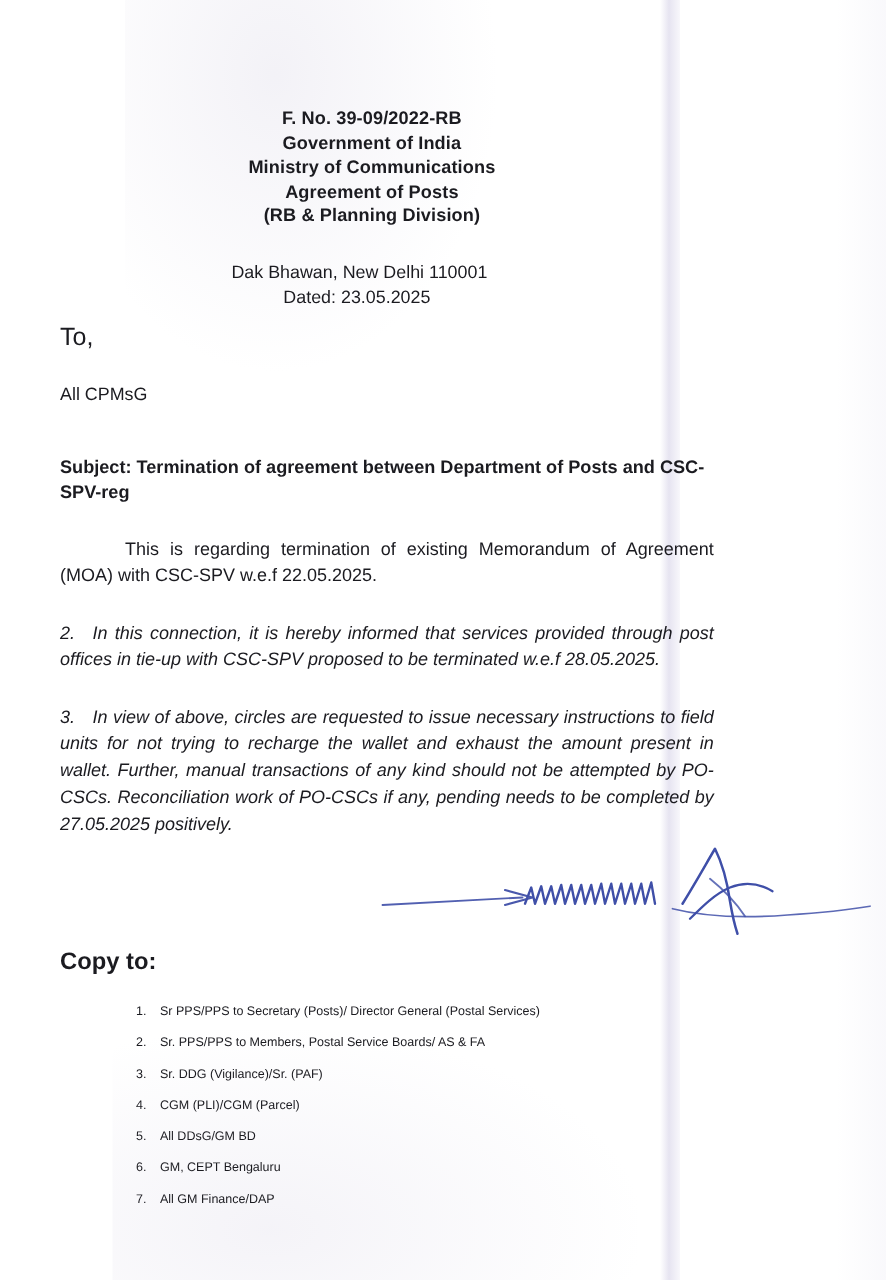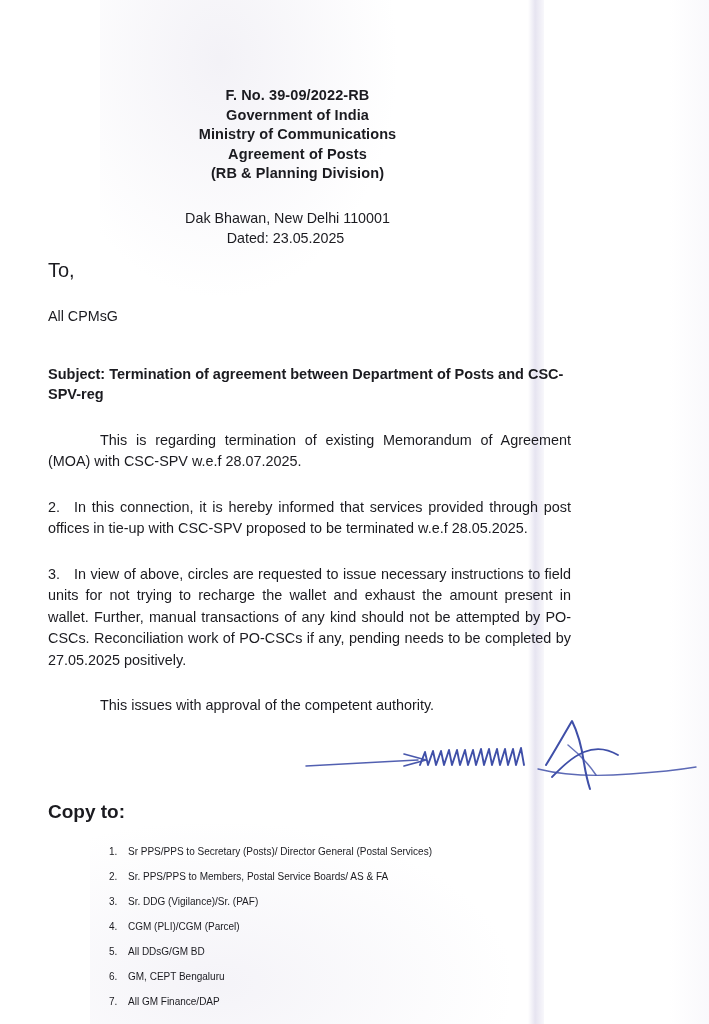--- a/index.html
+++ b/index.html
@@ -106,21 +106,21 @@
   
   .body-para {
     font-size: 14.4px;
     line-height: 21.5px;
     text-align: justify;
     margin-top: 22px;
     max-width: 584px;
   }
   .body-para.first { text-indent: 52px; margin-top: 26px; }
   .body-para .num { margin-right: 14px; }
-  .body-para.p2, .body-para.p3 { margin-top: 24px; }
+  .body-para.p2, .body-para.p3 { margin-top: 24px; font-style: italic; }
 
   .closing {
     font-size: 14.4px;
     margin-top: 26px;
     text-indent: 52px;
     max-width: 584px;
   }
 
   
   .sig-zone {
@@ -182,31 +182,30 @@
   <div class="addr-block">
     <div>Dak Bhawan, New Delhi 110001</div>
     <div class="addr-date">Dated:  23.05.2025</div>
   </div>
 
   <div class="to-line">To,</div>
   <div class="to-target">All CPMsG</div>
 
   <div class="subject">Subject: Termination of agreement between Department of Posts and CSC-SPV-reg</div>
 
-  <div class="body-para first">This is regarding termination of existing Memorandum of Agreement (MOA) with CSC-SPV w.e.f  28.07.2025.</div>
+  <div class="body-para first">This is regarding termination of existing Memorandum of Agreement (MOA) with CSC-SPV w.e.f  22.05.2025.</div>
 
   <div class="body-para p2">
     <span class="num">2.</span><span>In this connection, it is hereby informed that services provided through post offices in tie-up with CSC-SPV proposed to be terminated w.e.f  28.05.2025.</span>
   </div>
 
   <div class="body-para p3">
     <span class="num">3.</span><span>In view of above, circles are requested to issue necessary instructions to field units for not trying to recharge the wallet and exhaust the amount present in wallet. Further, manual transactions of any kind should not be attempted by PO-CSCs. Reconciliation work of PO-CSCs if any, pending needs to be completed by 27.05.2025 positively.</span>
   </div>
 
-  <div class="closing">This issues with approval of the competent authority.</div>
 
   <div class="sig-zone">
     <svg class="sig-ink" viewBox="0 0 400 72">
       <g fill="none" stroke="#3f4fa8" stroke-linecap="round" stroke-linejoin="round">
         <path d="M6 47 C 40 45, 80 43, 118 41" stroke-width="1.5" opacity="0.9"></path>
         <path d="M104 35 L 126 41 L 104 47" stroke-width="1.7" opacity="0.95" fill="none"></path>
         <path d="M120 46 l5 -13 l3 13 l5 -14 l3 14 l5 -14 l3 14 l5 -15 l3 15 l5 -15 l3 15 l5 -15 l3 15 l5 -15 l3 15 l5 -16 l3 16 l5 -16 l3 16 l5 -16 l3 16 l5 -16 l3 16 l5 -16 l3 16 l5 -17 l3 17" stroke-width="1.9"></path>
         <path d="M246 46 C 256 30, 266 12, 272 2 C 278 14, 282 30, 284 44 C 286 56, 288 64, 290 70" stroke-width="2"></path>
         <path d="M252 58 C 262 48, 272 38, 284 33 C 296 28, 308 30, 318 36" stroke-width="1.8"></path>
         <path d="M238 50 C 262 56, 292 58, 330 55 C 360 53, 384 50, 396 48" stroke-width="1.4" opacity="0.85"></path>

